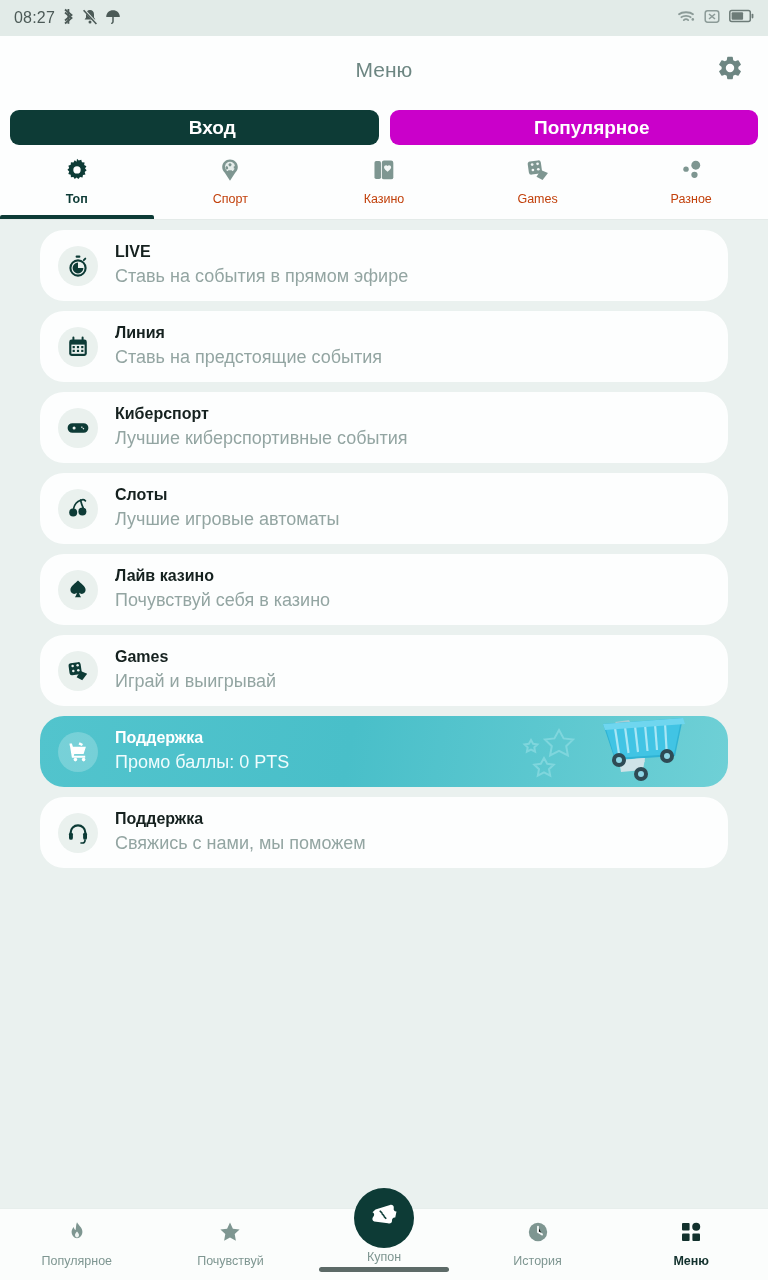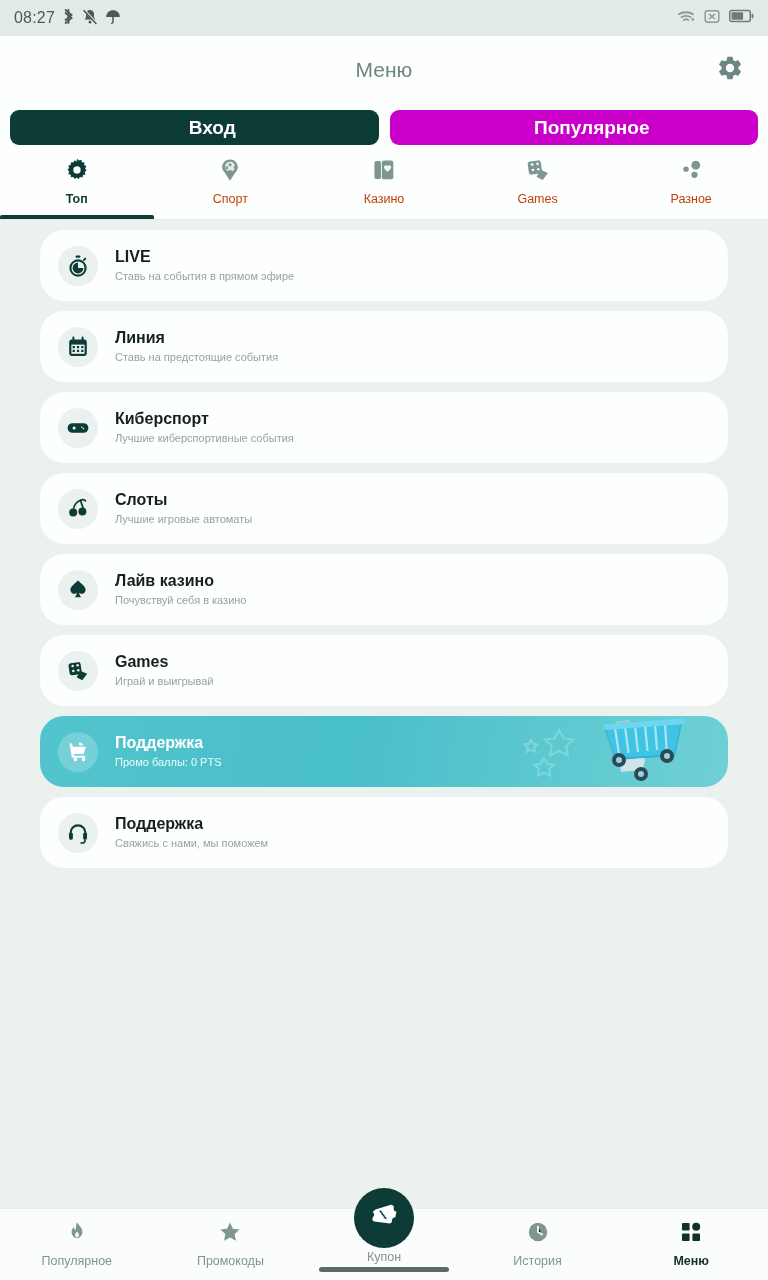--- a/index.html
+++ b/index.html
@@ -72,21 +72,21 @@
     display:flex; align-items:center; padding:0 18px;
     margin-bottom:10px; cursor:pointer; position:relative; overflow:hidden;
   }
   .card-ico{
     width:40px; height:40px; border-radius:50%;
     background:#eaf1ee; display:flex; align-items:center; justify-content:center;
     flex:0 0 40px;
   }
   .card-txt{ margin-left:17px; z-index:2; }
   .card-title{ font-size:16px; font-weight:bold; color:#15211f; line-height:1.35; }
-  .card-sub{ font-size:11px; color:#93a5a2; line-height:1.5; }
+  .card-sub{ font-size:18px; color:#93a5a2; line-height:1.5; }
 
   
   .card.promo{
     background:linear-gradient(100deg,#52c4cd 0%,#49bfc9 45%,#6fd0d6 100%);
   }
   .card.promo .card-ico{ background:rgba(255,255,255,.22); }
   .card.promo .card-title{ color:#ffffff; }
   .card.promo .card-sub{ color:#f0fcfd; }
   .promo-art{
     position:absolute; right:6px; top:0; height:71px; width:215px;
@@ -415,21 +415,21 @@
     </span>
     <span class="nav-label">Популярное</span>
   </div>
 
   <div class="nav-item">
     <span>
       <svg width="24" height="24" viewBox="0 0 24 24">
           <path fill="#7e9691" d="M12 2.6l2.9 6.1 6.7.8-4.9 4.6 1.2 6.6L12 17.5l-5.9 3.2 1.2-6.6-4.9-4.6 6.7-.8z"></path>
         </svg>
     </span>
-    <span class="nav-label">Промокоды</span>
+    <span class="nav-label">Почувствуй</span>
   </div>
 
   <div class="nav-item fab">
     <span class="fab-circle">
       <span>
         <svg width="30" height="30" viewBox="0 0 24 24">
             <path fill="#ffffff" d="M5.2 6.8 16.8 3.2c1.8-.6 3.4.8 3 2.6-.4 1.6.8 2.8 2.2 2.6l-1 4.8c-1.4-.4-2.8.8-2.6 2.4.2 1.8-1.6 3-3.2 2.2L4.2 16.4c-1.6-.6-2-2.6-.8-3.8 1.2-1.2.9-3-.6-3.6z"></path>
             <g stroke="#0d3b36" stroke-width="1.4" stroke-linecap="round">
               <path d="M9 8.2l1.2 1.2"></path>
               <path d="M10.6 10.4l1.2 1.2"></path>

